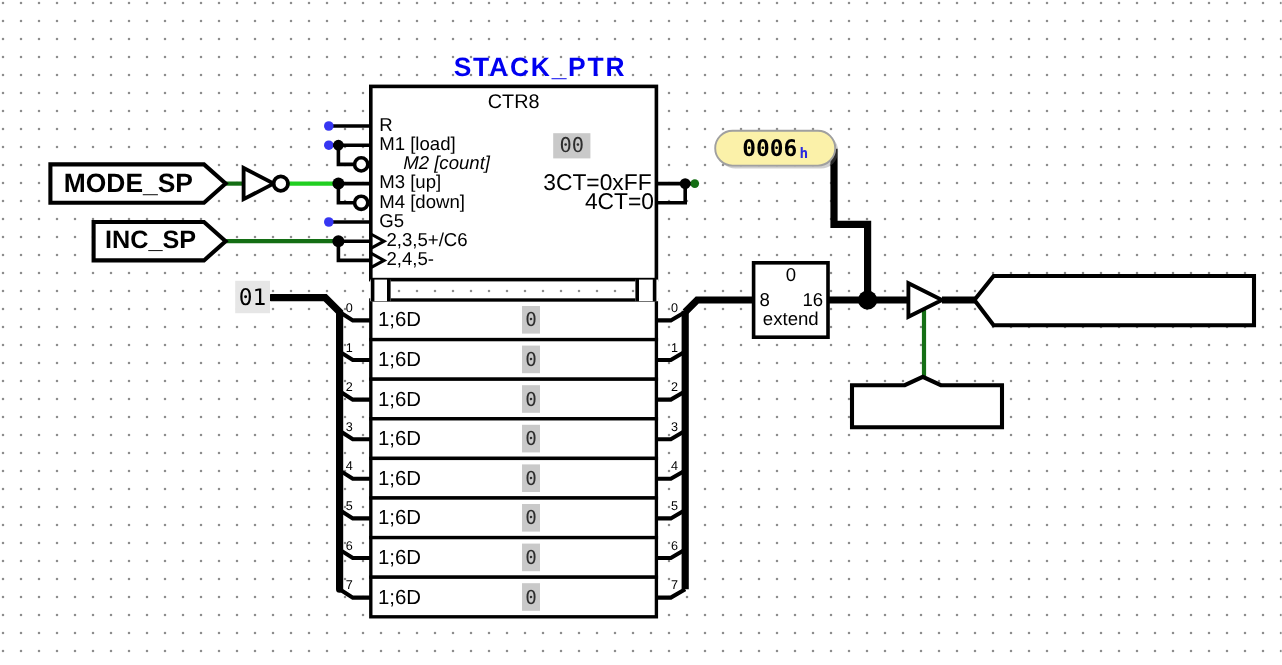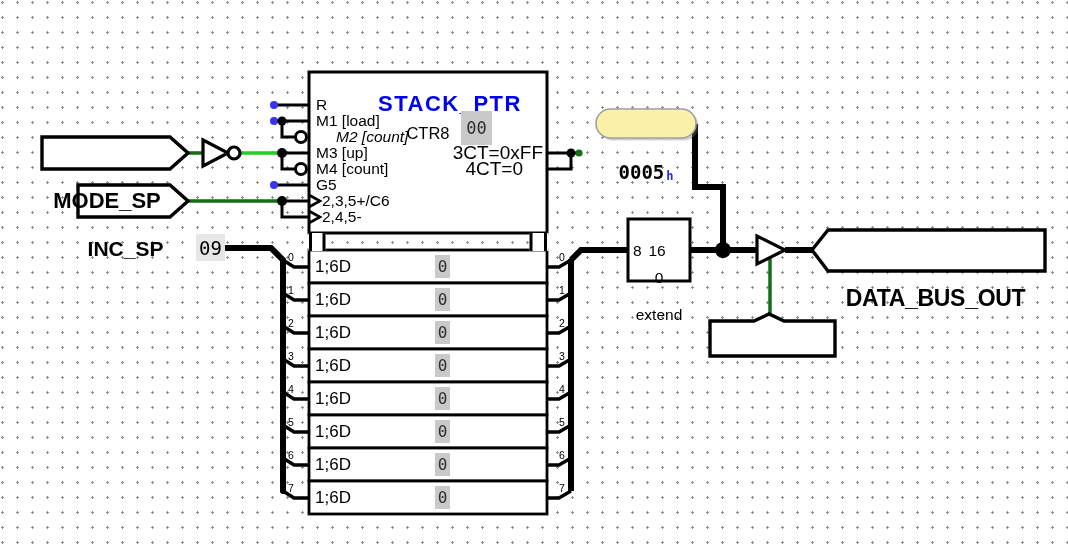--- a/index.html
+++ b/index.html
@@ -8,21 +8,21 @@
     width:1068px;height:554px;
     background-color:#ffffff;
     background-image:radial-gradient(circle, #8d8d8d 1.05px, transparent 1.35px);
     background-size:15px 15px;
     background-position:10px 10px;
     font-family:"Liberation Sans", sans-serif;
     overflow:hidden;
   }
   #wires-svg{position:absolute;left:0;top:0;z-index:1;}
   .txt{position:absolute;z-index:2;color:#000;white-space:nowrap;}
-  .center{display:flex;align-items:center;justify-content:center;text-align:center;margin-top:48px;}
+  .center{display:flex;align-items:center;justify-content:center;text-align:center;}
   .schem-title{font-weight:bold;font-size:22px;letter-spacing:1.5px;color:#0000f0;}
   .type-label{font-size:16.5px;}
   .pin-label{font-size:15.5px;height:18px;line-height:18px;}
   .pin-label-right{font-size:19px;height:18px;line-height:18px;text-align:right;}
   .tag-text{font-weight:bold;font-size:22px;}
   .tag-text-big{font-weight:bold;font-size:23px;letter-spacing:-0.3px;}
   .badge{
     background:#c9c9c9;color:#2e2e2e;
     font-family:"DejaVu Sans Mono", monospace;
     display:flex;align-items:center;justify-content:center;
@@ -137,39 +137,39 @@
 </svg>
 
 <div class="txt schem-title center" style="left:330px;top:44px;width:240px;height:24px;">STACK_PTR</div>
 
 <div class="txt type-label center" style="left:348px;top:76px;width:160px;height:18px;">CTR8</div>
 
 <div class="txt pin-label" style="left:316px;top:96px;">R</div>
 <div class="txt pin-label" style="left:316px;top:112px;">M1 [load]</div>
 <div class="txt pin-label" style="left:336px;top:128px;font-style:italic;">M2 [count]</div>
 <div class="txt pin-label" style="left:316px;top:144px;">M3 [up]</div>
-<div class="txt pin-label" style="left:316px;top:160px;">M4 [count]</div>
+<div class="txt pin-label" style="left:316px;top:160px;">M4 [down]</div>
 <div class="txt pin-label" style="left:316px;top:176px;">G5</div>
 <div class="txt pin-label" style="left:322px;top:192px;">2,3,5+/C6</div>
 <div class="txt pin-label" style="left:322px;top:208px;">2,4,5-</div>
 
 <div class="txt pin-label-right" style="left:420px;top:144px;width:123px;">3CT=0xFF</div>
-<div class="txt pin-label-right" style="left:400px;top:160px;width:123px;text-align:right;">4CT=0</div>
-
-<div class="txt badge" style="left:461px;top:111px;width:31px;height:34px;font-size:17px;">00</div>
-<div class="txt badge-light" style="left:196px;top:234px;width:29px;height:27px;font-size:19px;">09</div>
+<div class="txt pin-label-right" style="left:422px;top:160px;width:123px;text-align:right;">4CT=0</div>
+
+<div class="txt badge" style="left:461px;top:111px;width:31px;height:21px;font-size:17px;">00</div>
+<div class="txt badge-light" style="left:196px;top:234px;width:29px;height:27px;font-size:19px;">01</div>
 
 <div class="txt center" style="left:596px;top:109px;width:100px;height:29px;z-index:2;">
-  <span class="probe-text">0005</span>
+  <span class="probe-text">0006</span>
   <span class="probe-radix">h</span>
 </div>
 
 <div class="txt extend-text center" style="left:628px;top:222px;width:62px;height:16px;">0</div>
 <div class="txt extend-text" style="left:633px;top:242px;">8</div>
-<div class="txt extend-text" style="left:628px;top:242px;width:58px;text-align:center;">16</div>
+<div class="txt extend-text" style="left:628px;top:242px;width:58px;text-align:right;">16</div>
 <div class="txt extend-text center" style="left:628px;top:259px;width:62px;height:16px;">extend</div>
 
 <div class="txt row-label" style="left:315px;top:257px;">1;6D</div>
 <div class="txt row-label" style="left:315px;top:290px;">1;6D</div>
 <div class="txt row-label" style="left:315px;top:323px;">1;6D</div>
 <div class="txt row-label" style="left:315px;top:356px;">1;6D</div>
 <div class="txt row-label" style="left:315px;top:389px;">1;6D</div>
 <div class="txt row-label" style="left:315px;top:422px;">1;6D</div>
 <div class="txt row-label" style="left:315px;top:455px;">1;6D</div>
 <div class="txt row-label" style="left:315px;top:488px;">1;6D</div>
@@ -196,15 +196,14 @@
 <div class="txt bit-label" style="left:555px;top:284px;">1</div>
 <div class="txt bit-label" style="left:555px;top:317px;">2</div>
 <div class="txt bit-label" style="left:555px;top:350px;">3</div>
 <div class="txt bit-label" style="left:555px;top:383px;">4</div>
 <div class="txt bit-label" style="left:555px;top:416px;">5</div>
 <div class="txt bit-label" style="left:555px;top:449px;">6</div>
 <div class="txt bit-label" style="left:555px;top:482px;">7</div>
 
 <div class="txt tag-text center" style="left:78px;top:185px;width:95px;height:32px;font-size:21px;">INC_SP</div>
 <div class="txt tag-text center" style="left:42px;top:137px;width:130px;height:32px;">MODE_SP</div>
-<div class="txt tag-text-big center" style="left:826px;top:230px;width:219px;height:41px;">DATA_BUS_OUT</div>
 
 </div>
 
 </body></html>

